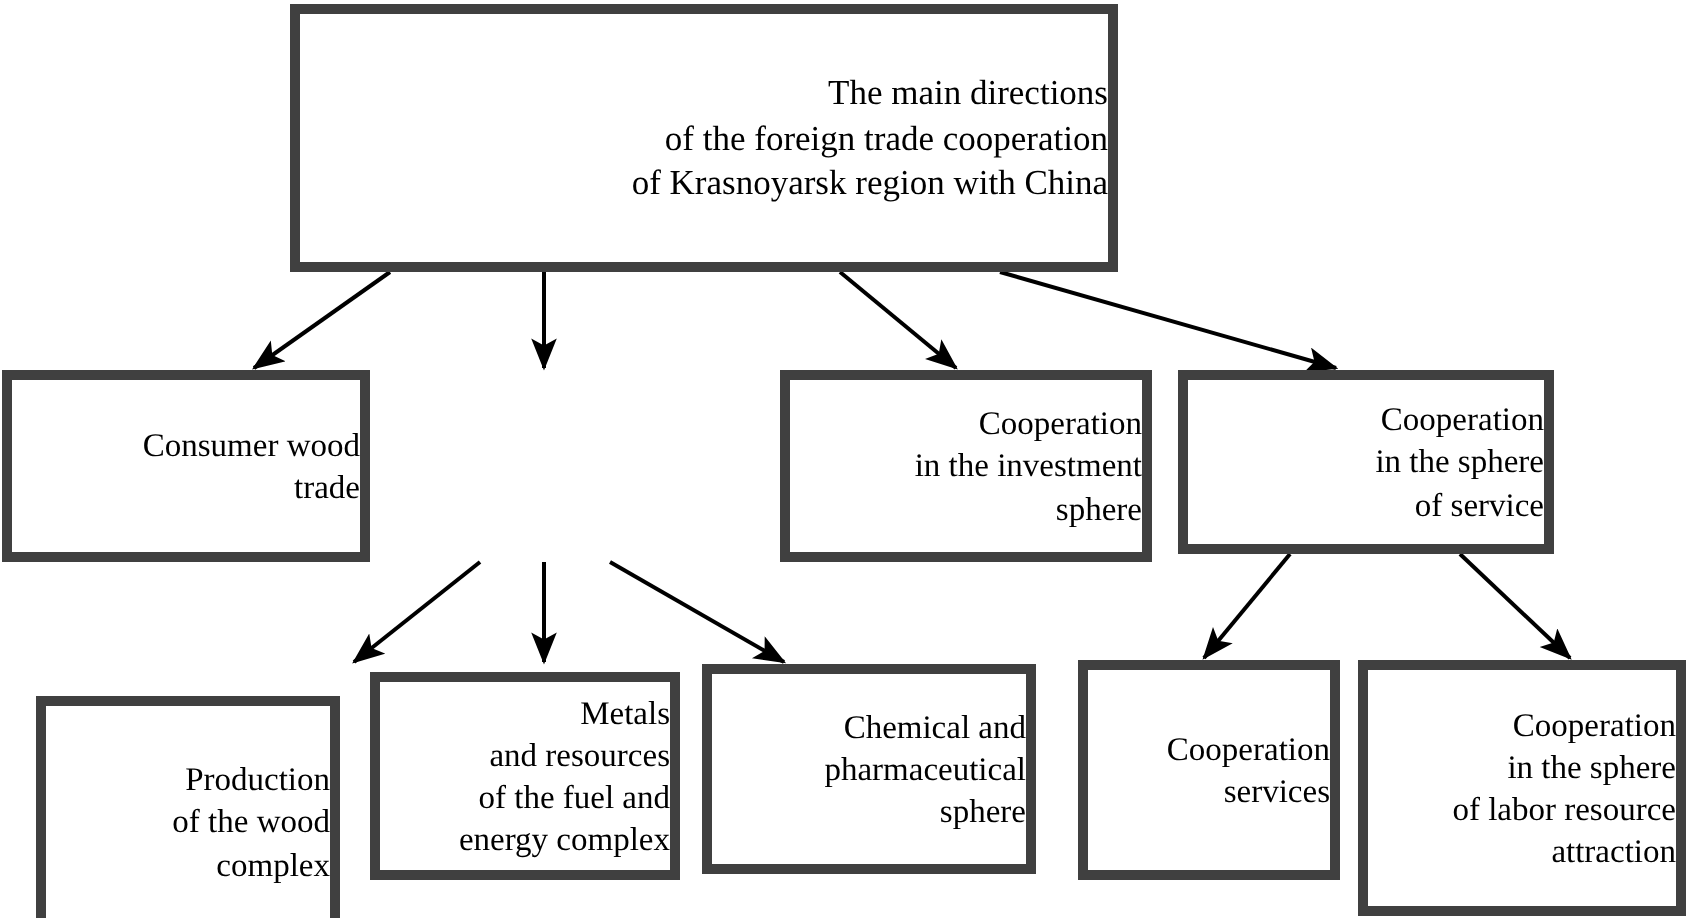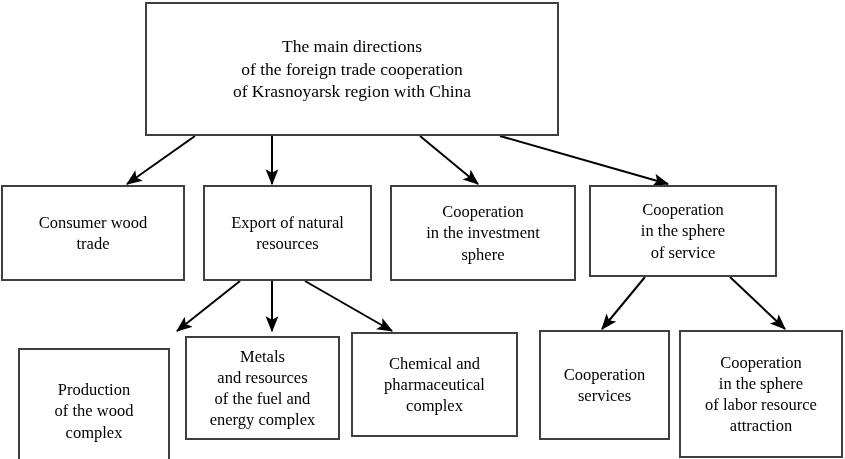--- a/index.html
+++ b/index.html
@@ -20,26 +20,26 @@
     position: absolute;
     left: 0;
     top: 0;
     width: 845px;
     height: 459px;
     pointer-events: none;
   }
   .node {
     position: absolute;
     box-sizing: border-box;
-    border: 2px solid #404040;
+    border: 5px solid #404040;
     background: #ffffff;
     display: flex;
     align-items: center;
     justify-content: center;
-    text-align: center;
+    text-align: right;
     line-height: 1.28;
     z-index: 2;
   }
   .node .label {
     display: block;
     width: 100%;
     white-space: pre-line;
   }
   .root-node {
     font-size: 17.5px;
@@ -80,24 +80,20 @@
     <span class="label">The main directions
 of the foreign trade cooperation
 of Krasnoyarsk region with China</span>
   </div>
 
   <div class="node lvl2-node" style="left:1px; top:185px; width:184px; height:96px;">
     <span class="label">Consumer wood
 trade</span>
   </div>
 
-  <div class="node lvl2-node" style="left:203px; top:185px; width:169px; height:96px;">
-    <span class="label">Export of natural
-resources</span>
-  </div>
 
   <div class="node lvl2-node" style="left:390px; top:185px; width:186px; height:96px;">
     <span class="label">Cooperation
 in the investment
 sphere</span>
   </div>
 
   <div class="node lvl2-node" style="left:589px; top:185px; width:188px; height:92px;">
     <span class="label">Cooperation
 in the sphere
@@ -113,21 +109,21 @@
   <div class="node lvl3-node" style="left:185px; top:336px; width:155px; height:104px;">
     <span class="label">Metals
 and resources
 of the fuel and
 energy complex</span>
   </div>
 
   <div class="node lvl3-node" style="left:351px; top:332px; width:167px; height:105px;">
     <span class="label">Chemical and
 pharmaceutical
-complex</span>
+sphere</span>
   </div>
 
   <div class="node lvl3-node" style="left:539px; top:330px; width:131px; height:110px;">
     <span class="label">Cooperation
 services</span>
   </div>
 
   <div class="node lvl3-node" style="left:679px; top:330px; width:164px; height:128px;">
     <span class="label">Cooperation
 in the sphere

